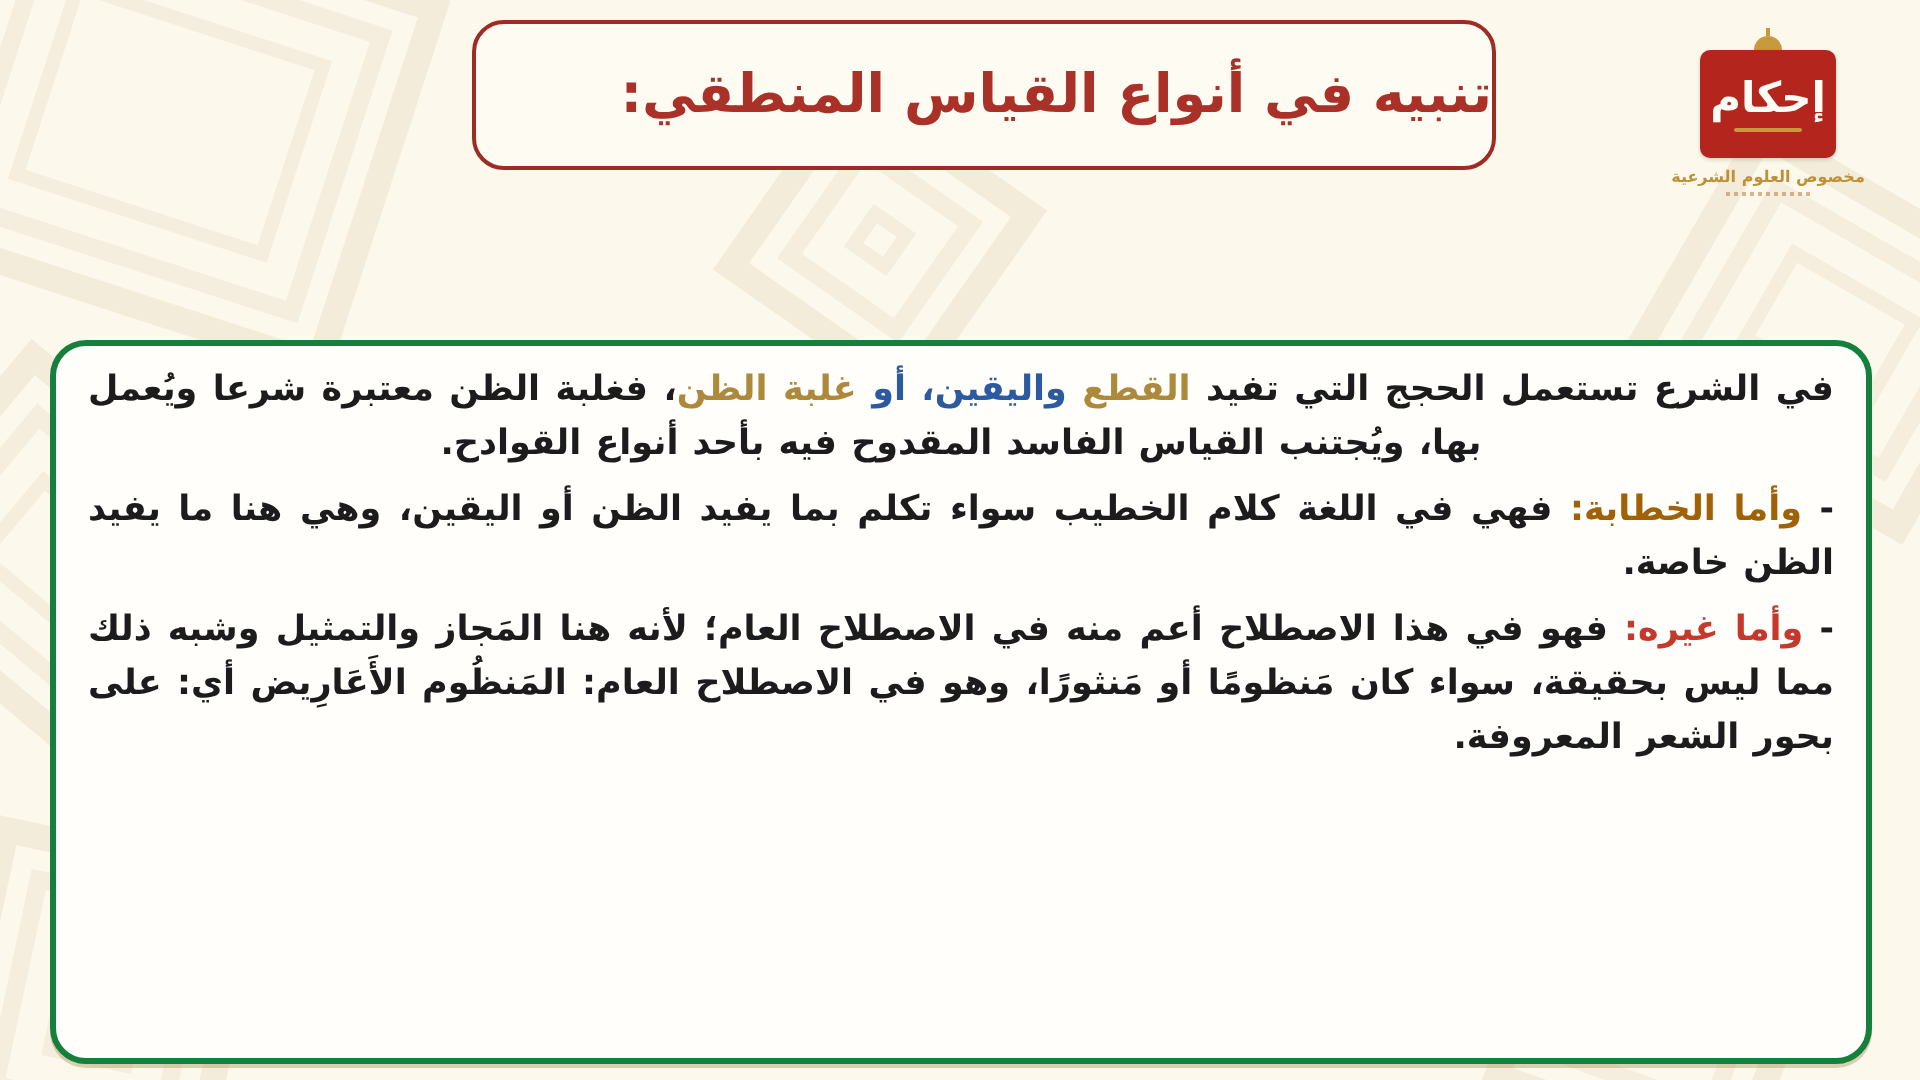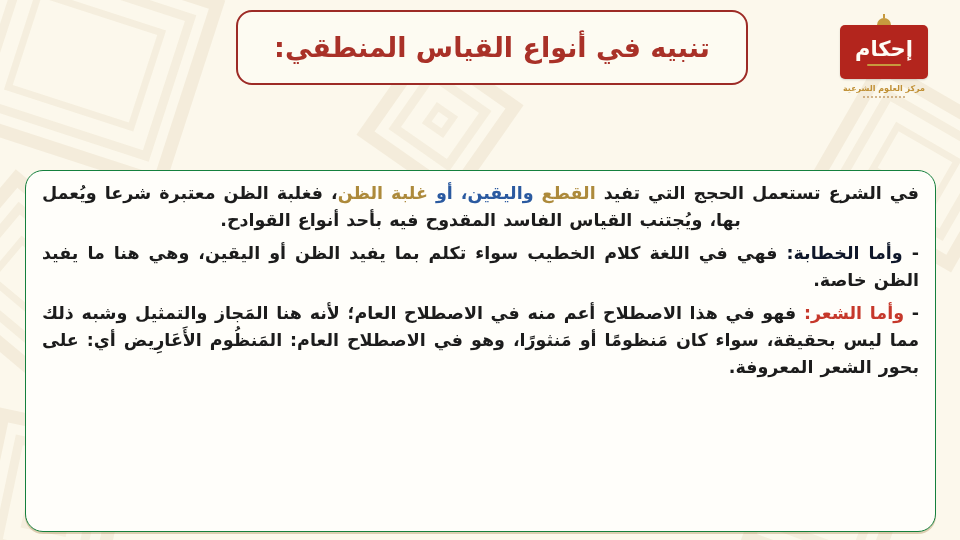--- a/index.html
+++ b/index.html
@@ -37,21 +37,21 @@
   .m6 { left:380px;  top:60px;  width:120px; height:120px; transform:rotate(35deg); }
 
   
   .title-box {
     position:absolute;
     left:236px; top:10px;
     width:512px; height:75px;
     background:#fdfbf2;
     border:2px solid #9d2b26;
     border-radius:16px;
-    display:flex; align-items:center; justify-content:center;
+    display:flex; align-items:center; justify-content:flex-start;
   }
   .title-box h1 {
     color:#a93128;
     font-size:27px;
     font-weight:bold;
     letter-spacing:-0.5px;
   }
 
   
   .logo {
@@ -67,21 +67,21 @@
     margin-bottom:-2px;
   }
   .logo-dome::after {
     content:"";
     display:block;
     width:2px; height:4px;
     background:#c79a3e;
     margin:-4px auto 0;
   }
   .logo-tile {
-    width:88px; height:54px;
+    width:68px; height:54px;
     background:#b3251d;
     border-radius:5px;
     display:flex; flex-direction:column; align-items:center; justify-content:center;
     box-shadow:0 1px 2px rgba(0,0,0,0.15);
   }
   .logo-tile .wordmark {
     color:#fffdf5;
     font-size:21px;
     font-weight:bold;
     line-height:1;
@@ -104,21 +104,21 @@
     width:42px;
     border-bottom:2px dotted rgba(178,128,60,0.55);
   }
 
   
   .content-box {
     position:absolute;
     left:25px; top:170px;
     width:911px; height:362px;
     background:#fffefa;
-    border:1px solid #15803d;
+    border:3px solid #15803d;
     border-radius:18px;
     box-shadow:0 2px 0 rgba(160,130,70,0.35);
     padding:9px 16px 8px 16px;
     overflow:hidden;
   }
   .para {
     direction:rtl;
     text-align:justify;
     text-align-last:right;
     font-size:17.5px;
@@ -143,23 +143,23 @@
 <div class="title-box">
   <h1>تنبيه في أنواع القياس المنطقي:</h1>
 </div>
 
 <div class="logo">
   <div class="logo-dome"></div>
   <div class="logo-tile">
     <span class="wordmark">إحكام</span>
     <span class="gold-rule"></span>
   </div>
-  <div class="logo-subtitle">مركز العلوم الشرعية</div>
+  <div class="logo-subtitle">مخصوص العلوم الشرعية</div>
   <div class="logo-tagline"></div>
 </div>
 
 <div class="content-box">
   <div>
       <div class="para last-center"><span style="color: rgb(28, 28, 28);">في الشرع تستعمل الحجج التي تفيد </span><span style="color: rgb(173, 138, 59);">القطع </span><span style="color: rgb(43, 90, 160);">واليقين، </span><span style="color: rgb(43, 90, 160);">أو </span><span style="color: rgb(173, 138, 59);">غلبة الظن</span><span style="color: rgb(28, 28, 28);">، فغلبة الظن معتبرة شرعا ويُعمل بها، ويُجتنب القياس الفاسد المقدوح فيه بأحد أنواع القوادح.</span></div>
-      <div class="para"><span style="color: rgb(28, 28, 28);">- </span><span style="color: #0f172a;">وأما الخطابة: </span><span style="color: rgb(28, 28, 28);">فهي في اللغة كلام الخطيب سواء تكلم بما يفيد الظن أو اليقين، وهي هنا ما يفيد الظن خاصة.</span></div>
-      <div class="para"><span style="color: rgb(28, 28, 28);">- </span><span style="color: rgb(198, 56, 43);">وأما الشعر: </span><span style="color: rgb(28, 28, 28);">فهو في هذا الاصطلاح أعم منه في الاصطلاح العام؛ لأنه هنا المَجاز والتمثيل وشبه ذلك مما ليس بحقيقة، سواء كان مَنظومًا أو مَنثورًا، وهو في الاصطلاح العام: المَنظُوم الأَعَارِيض أي: على بحور الشعر المعروفة.</span></div>
+      <div class="para"><span style="color: rgb(28, 28, 28);">- </span><span style="color: #a16207;">وأما الخطابة: </span><span style="color: rgb(28, 28, 28);">فهي في اللغة كلام الخطيب سواء تكلم بما يفيد الظن أو اليقين، وهي هنا ما يفيد الظن خاصة.</span></div>
+      <div class="para"><span style="color: rgb(28, 28, 28);">- </span><span style="color: rgb(198, 56, 43);">وأما غيره: </span><span style="color: rgb(28, 28, 28);">فهو في هذا الاصطلاح أعم منه في الاصطلاح العام؛ لأنه هنا المَجاز والتمثيل وشبه ذلك مما ليس بحقيقة، سواء كان مَنظومًا أو مَنثورًا، وهو في الاصطلاح العام: المَنظُوم الأَعَارِيض أي: على بحور الشعر المعروفة.</span></div>
     </div>
 </div>
 
 </body></html>

